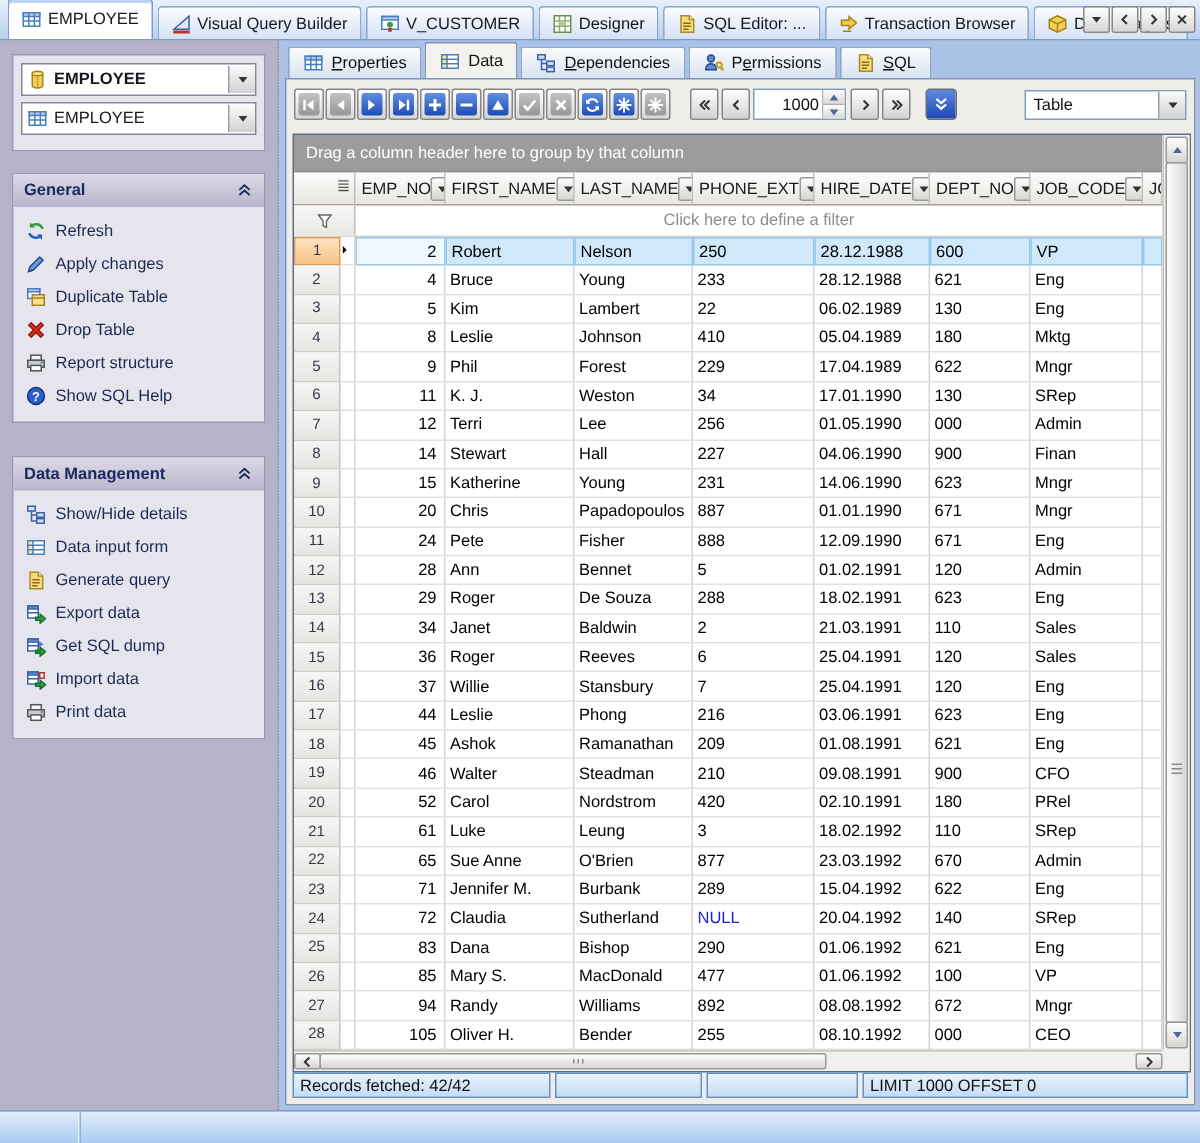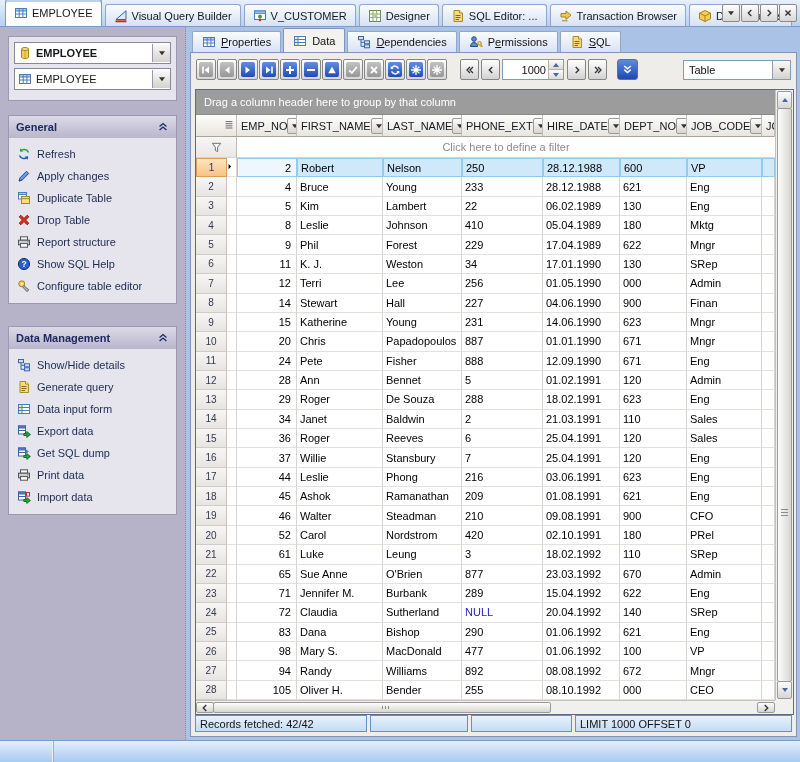--- a/index.html
+++ b/index.html
@@ -345,32 +345,20 @@
             <span class="sicon">
               <span class="ticon" style="display:inline-flex;align-items:center">
                 <svg width="14" height="14" viewBox="0 0 14 14" xmlns="http://www.w3.org/2000/svg">
                   <circle cx="7" cy="7" r="5.6" fill="#2a5fd0" stroke="#16327a"></circle>
                   <text x="7" y="10" text-anchor="middle" font-size="8.5" font-weight="bold" fill="#fff" font-family="Liberation Sans,sans-serif">?</text>
                 </svg>
               </span>
             </span>
             <span>Show SQL Help</span>
           </div>
-          <div class="sideitem">
-            <span class="sicon">
-              <span class="ticon" style="display:inline-flex;align-items:center">
-                <svg width="14" height="14" viewBox="0 0 14 14" xmlns="http://www.w3.org/2000/svg">
-                  <circle cx="4.8" cy="4.8" r="3" fill="#f2cf55" stroke="#a8821c"></circle>
-                  <circle cx="4.8" cy="4.8" r="1.1" fill="#fff"></circle>
-                  <path d="M6.6 6.6l5.2 4.2-1.7 1.9-4.6-4.9z" fill="#b8b8c0" stroke="#666"></path>
-                </svg>
-              </span>
-            </span>
-            <span>Configure table editor</span>
-          </div>
         </div>
       </div>
       <div class="panel m3">
         <div class="panel-h">
           <span>Data Management</span>
           <span class="ticon" style="display:inline-flex;align-items:center">
             <svg width="12" height="12" viewBox="0 0 14 14" xmlns="http://www.w3.org/2000/svg">
               <path d="M3 6.5L7 3l4 3.5M3 10.5L7 7l4 3.5" fill="none" stroke="#1b2960" stroke-width="1.5"></path>
             </svg>
           </span>
@@ -386,39 +374,39 @@
                   <path d="M4 4.7v6.6h3.5M4 7.3h3.5" stroke="#3a62a8" fill="none"></path>
                 </svg>
               </span>
             </span>
             <span>Show/Hide details</span>
           </div>
           <div class="sideitem">
             <span class="sicon">
               <span class="ticon" style="display:inline-flex;align-items:center">
                 <svg width="14" height="14" viewBox="0 0 14 14" xmlns="http://www.w3.org/2000/svg">
+                  <rect x="1.5" y="2.5" width="11" height="9" fill="#fff" stroke="#4a7ebb"></rect>
+                  <rect x="1.5" y="2.5" width="3.5" height="9" fill="#f7e9a0" stroke="#4a7ebb"></rect>
+                  <path d="M1.5 5.5h11M1.5 8.5h11" stroke="#4a7ebb"></path>
+                </svg>
+              </span>
+            </span>
+            <span>Data input form</span>
+          </div>
+          <div class="sideitem">
+            <span class="sicon">
+              <span class="ticon" style="display:inline-flex;align-items:center">
+                <svg width="14" height="14" viewBox="0 0 14 14" xmlns="http://www.w3.org/2000/svg">
                   <path d="M3 1.5h5.5L11.5 4v8.5H3z" fill="#f6db7c" stroke="#ab8a28"></path>
                   <path d="M8.5 1.5V4h3" fill="#fff8dd" stroke="#ab8a28"></path>
                   <path d="M4.5 6.5h5M4.5 8.5h5M4.5 10.5h3.5" stroke="#8a6a18"></path>
                 </svg>
               </span>
             </span>
             <span>Generate query</span>
-          </div>
-          <div class="sideitem">
-            <span class="sicon">
-              <span class="ticon" style="display:inline-flex;align-items:center">
-                <svg width="14" height="14" viewBox="0 0 14 14" xmlns="http://www.w3.org/2000/svg">
-                  <rect x="1.5" y="2.5" width="11" height="9" fill="#fff" stroke="#4a7ebb"></rect>
-                  <rect x="1.5" y="2.5" width="3.5" height="9" fill="#f7e9a0" stroke="#4a7ebb"></rect>
-                  <path d="M1.5 5.5h11M1.5 8.5h11" stroke="#4a7ebb"></path>
-                </svg>
-              </span>
-            </span>
-            <span>Data input form</span>
           </div>
           <div class="sideitem">
             <span class="sicon">
               <span class="ticon" style="display:inline-flex;align-items:center">
                 <svg width="14" height="14" viewBox="0 0 14 14" xmlns="http://www.w3.org/2000/svg">
                   <rect x="1.5" y="2" width="7" height="8" fill="#fff" stroke="#3a62a8"></rect>
                   <rect x="1.5" y="2" width="7" height="2" fill="#5b8dd6" stroke="#3a62a8"></rect>
                   <path d="M1.5 6.5h7" stroke="#3a62a8"></path>
                   <path d="M6.8 9.5h3V7.6l3.6 2.9-3.6 2.9v-1.9h-3z" fill="#2f9e42" stroke="#187028"></path>
                 </svg>
@@ -437,42 +425,42 @@
                   <path d="M9 3.5l3 2-3 2z" fill="#4a7ebb"></path>
                 </svg>
               </span>
             </span>
             <span>Get SQL dump</span>
           </div>
           <div class="sideitem">
             <span class="sicon">
               <span class="ticon" style="display:inline-flex;align-items:center">
                 <svg width="14" height="14" viewBox="0 0 14 14" xmlns="http://www.w3.org/2000/svg">
-                  <rect x="3.5" y="1.8" width="7" height="3.4" fill="#f4f4f4" stroke="#555"></rect>
-                  <rect x="1.5" y="5.2" width="11" height="4.6" fill="#c9ccd4" stroke="#555"></rect>
-                  <rect x="3.5" y="8.6" width="7" height="3.6" fill="#fff" stroke="#555"></rect>
-                  <circle cx="10.8" cy="6.6" r="0.7" fill="#3aa050"></circle>
-                </svg>
-              </span>
-            </span>
-            <span>Print data</span>
-          </div>
-          <div class="sideitem">
-            <span class="sicon">
-              <span class="ticon" style="display:inline-flex;align-items:center">
-                <svg width="14" height="14" viewBox="0 0 14 14" xmlns="http://www.w3.org/2000/svg">
                   <rect x="1.5" y="2" width="7" height="8" fill="#fff" stroke="#3a62a8"></rect>
                   <rect x="1.5" y="2" width="7" height="2" fill="#5b8dd6" stroke="#3a62a8"></rect>
                   <path d="M1.5 6.5h7" stroke="#3a62a8"></path>
                   <path d="M6.8 9.5h3V7.6l3.6 2.9-3.6 2.9v-1.9h-3z" fill="#2f9e42" stroke="#187028"></path>
                   <rect x="9.5" y="2.5" width="3" height="3.6" fill="#fff" stroke="#c03020"></rect>
                 </svg>
               </span>
             </span>
             <span>Import data</span>
+          </div>
+          <div class="sideitem">
+            <span class="sicon">
+              <span class="ticon" style="display:inline-flex;align-items:center">
+                <svg width="14" height="14" viewBox="0 0 14 14" xmlns="http://www.w3.org/2000/svg">
+                  <rect x="3.5" y="1.8" width="7" height="3.4" fill="#f4f4f4" stroke="#555"></rect>
+                  <rect x="1.5" y="5.2" width="11" height="4.6" fill="#c9ccd4" stroke="#555"></rect>
+                  <rect x="3.5" y="8.6" width="7" height="3.6" fill="#fff" stroke="#555"></rect>
+                  <circle cx="10.8" cy="6.6" r="0.7" fill="#3aa050"></circle>
+                </svg>
+              </span>
+            </span>
+            <span>Print data</span>
           </div>
         </div>
       </div>
     </div>
 
   <div class="content">
     <div class="tabs2" id="innerTabs">
         <div class="tab2">
           <span class="ticon" style="display:inline-flex;align-items:center">
             <svg width="14" height="14" viewBox="0 0 14 14" xmlns="http://www.w3.org/2000/svg">
@@ -1077,21 +1065,21 @@
               <div class="dc" style="width:79px">Bishop</div>
               <div class="dc" style="width:81px">290</div>
               <div class="dc" style="width:77px">01.06.1992</div>
               <div class="dc" style="width:67px">621</div>
               <div class="dc" style="width:75px">Eng</div>
               <div class="dc" style="width:13px"></div>
             </div>
             <div class="grow">
               <div class="rn">26</div>
               <div class="ind"></div>
-              <div class="dc num" style="width:60px">98</div>
+              <div class="dc num" style="width:60px">85</div>
               <div class="dc" style="width:86px">Mary S.</div>
               <div class="dc" style="width:79px">MacDonald</div>
               <div class="dc" style="width:81px">477</div>
               <div class="dc" style="width:77px">01.06.1992</div>
               <div class="dc" style="width:67px">100</div>
               <div class="dc" style="width:75px">VP</div>
               <div class="dc" style="width:13px"></div>
             </div>
             <div class="grow">
               <div class="rn">27</div>

